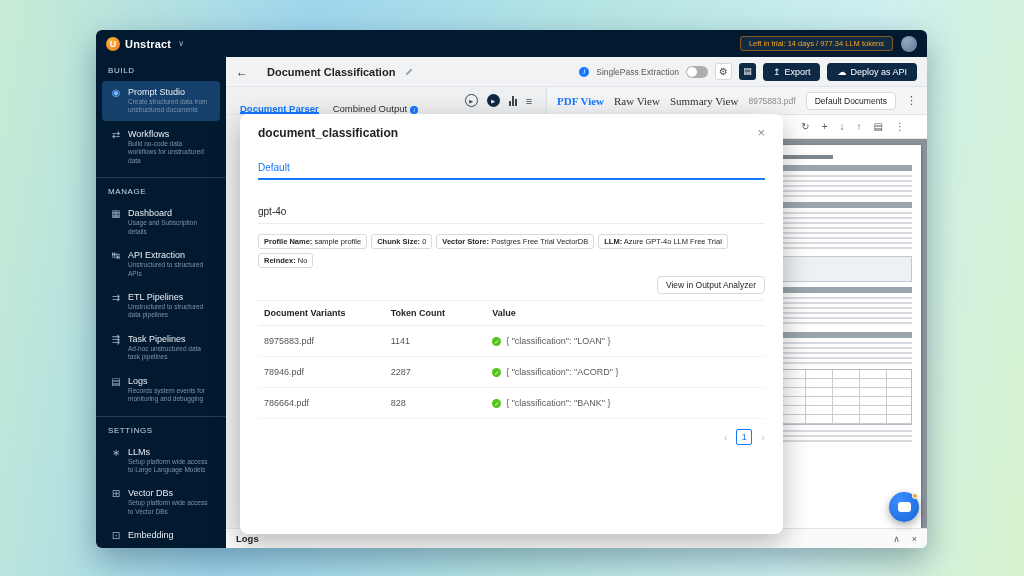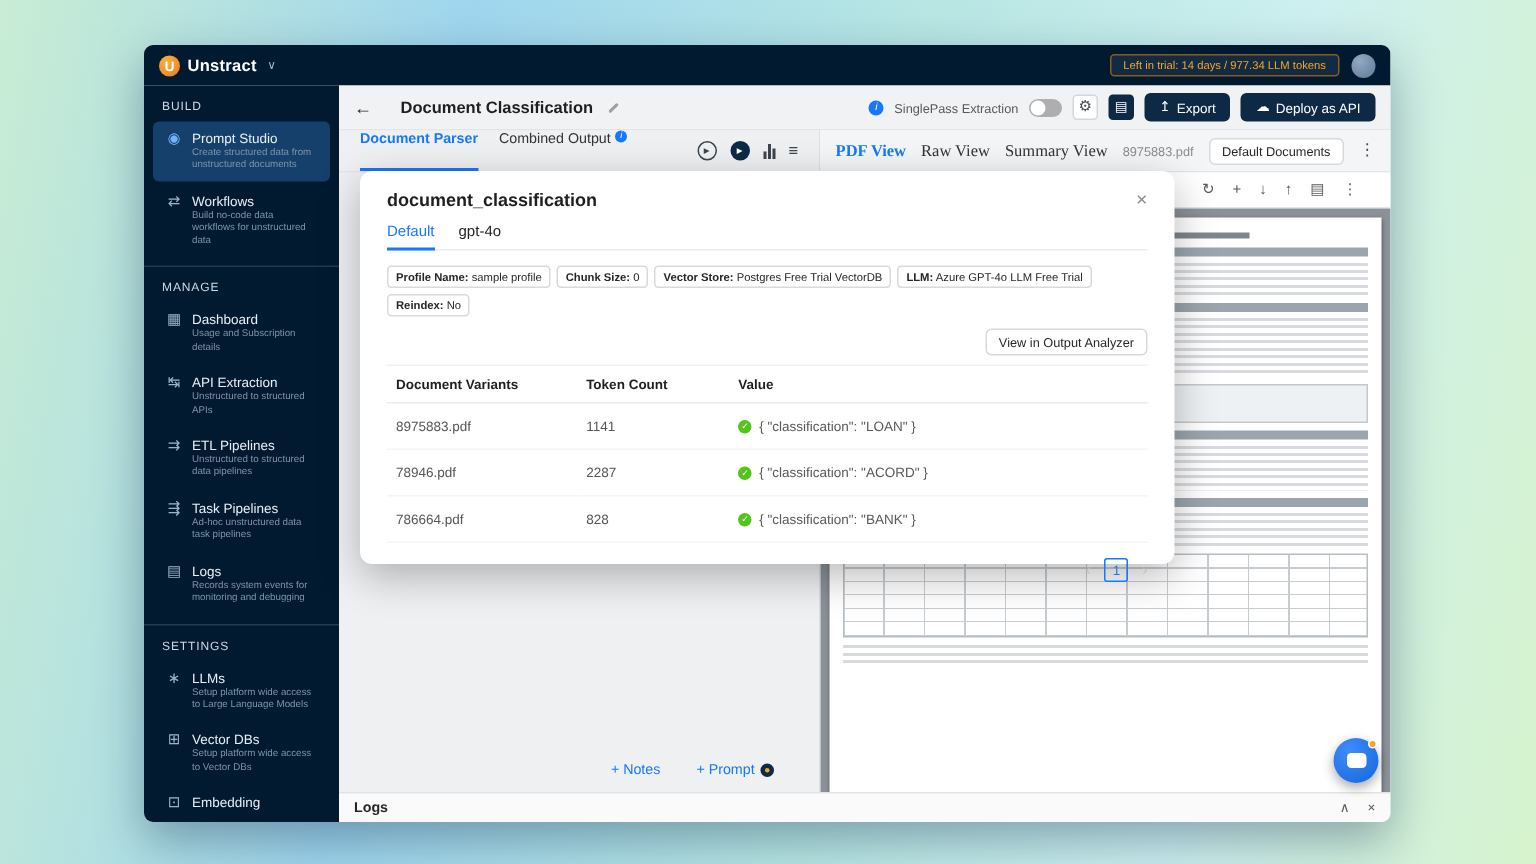--- a/index.html
+++ b/index.html
@@ -55,21 +55,21 @@
     display:flex; align-items:center; justify-content:center; font-size:9px; }
   .btn-dark { display:flex; align-items:center; gap:4px; background:#0d2946; color:#fff; font-size:9px;
     padding:4px 10px; border-radius:4px; cursor:pointer; white-space:nowrap; }
   .btn-dark .bi { font-size:9px; }
 
   .main-body { position:absolute; left:0; top:30px; right:0; bottom:20px; display:flex; }
 
   
   .left-pane { position:relative; width:354px; background:#eef0f2; border-right:1px solid #dcdfe3; }
   .pane-tabs { height:28px; display:flex; align-items:center; gap:14px; padding:0 14px; border-bottom:1px solid #e3e5e9; }
-  .tab { font-size:9.5px; color:#333; cursor:pointer; display:flex; align-items:flex-start; gap:3px; height:100%; position:relative; }
+  .tab { font-size:9.5px; color:#333; cursor:pointer; display:flex; align-items:flex-end; gap:3px; height:100%; position:relative; }
   .tab.active { color:#1677ff; font-weight:bold; }
   .tab.active::after { content:""; position:absolute; left:0; right:0; bottom:0; height:2px; background:#1677ff; }
   .mini-info { width:8px; height:8px; border-radius:50%; background:#1677ff; color:#fff; font-size:6px;
     display:inline-flex; align-items:center; justify-content:center; font-style:italic; }
   .pane-icons { margin-left:auto; display:flex; align-items:center; gap:9px; }
   .play-circle { width:13px; height:13px; border:1px solid #3b4550; border-radius:50%; color:#3b4550;
     font-size:5px; display:flex; align-items:center; justify-content:center; cursor:pointer; }
   .run-circle { width:13px; height:13px; border-radius:50%; background:#0d2946; color:#fff;
     font-size:5px; display:flex; align-items:center; justify-content:center; cursor:pointer; }
   .bars { display:flex; align-items:flex-end; gap:1px; height:10px; cursor:pointer; }
@@ -108,26 +108,26 @@
                      repeating-linear-gradient(to bottom,transparent 0,transparent 8px,#c6ccd1 8px,#c6ccd1 9px); }
 
   
   .logs-bar { position:absolute; left:0; right:0; bottom:0; height:20px; background:#fafafa;
     border-top:1px solid #e1e3e6; display:flex; align-items:center; padding:0 10px; }
   .logs-title { font-size:9.5px; font-weight:bold; color:#262626; }
   .logs-actions { margin-left:auto; display:flex; gap:12px; }
   .logs-actions span { font-size:9px; color:#595959; cursor:pointer; }
 
   
-  .modal { position:absolute; left:144px; top:84px; width:543px; height:262px; background:#fff;
+  .modal { position:absolute; left:144px; top:84px; width:543px; height:420px; background:#fff;
     border-radius:8px; box-shadow:0 8px 28px rgba(0,0,0,.28); padding:12px 18px; z-index:50; }
   .modal-head { display:flex; align-items:flex-start; }
   .modal-title { font-size:12px; font-weight:bold; color:#1f1f1f; }
   .modal-close { margin-left:auto; font-size:13px; color:#8c8c8c; cursor:pointer; line-height:1; }
-  .modal-tabs { display:flex; gap:16px; margin-top:9px; border-bottom:1px solid #ececec; }
+  .modal-tabs { display:flex; gap:27px; margin-top:22px; border-bottom:1px solid #ececec;flex-direction:column; }
   .mtab { font-size:10px; color:#262626; padding-bottom:6px; cursor:pointer; position:relative; }
   .mtab.active { color:#1677ff; }
   .mtab.active::after { content:""; position:absolute; left:0; right:0; bottom:-1px; height:2px; background:#1677ff; }
   .chips { display:flex; flex-wrap:wrap; gap:4px; margin-top:10px; }
   .chip { border:1px solid #d9d9d9; border-radius:3px; background:#fff; font-size:7.5px; color:#262626;
     padding:2px 5px; white-space:nowrap; }
   .chip b { font-weight:bold; }
   .analyzer-row { display:flex; justify-content:flex-end; margin-top:8px; }
   .results { width:100%; border-collapse:collapse; margin-top:6px; }
   .results th { font-size:9px; font-weight:bold; color:#1f1f1f; text-align:left; padding:7px 6px;

